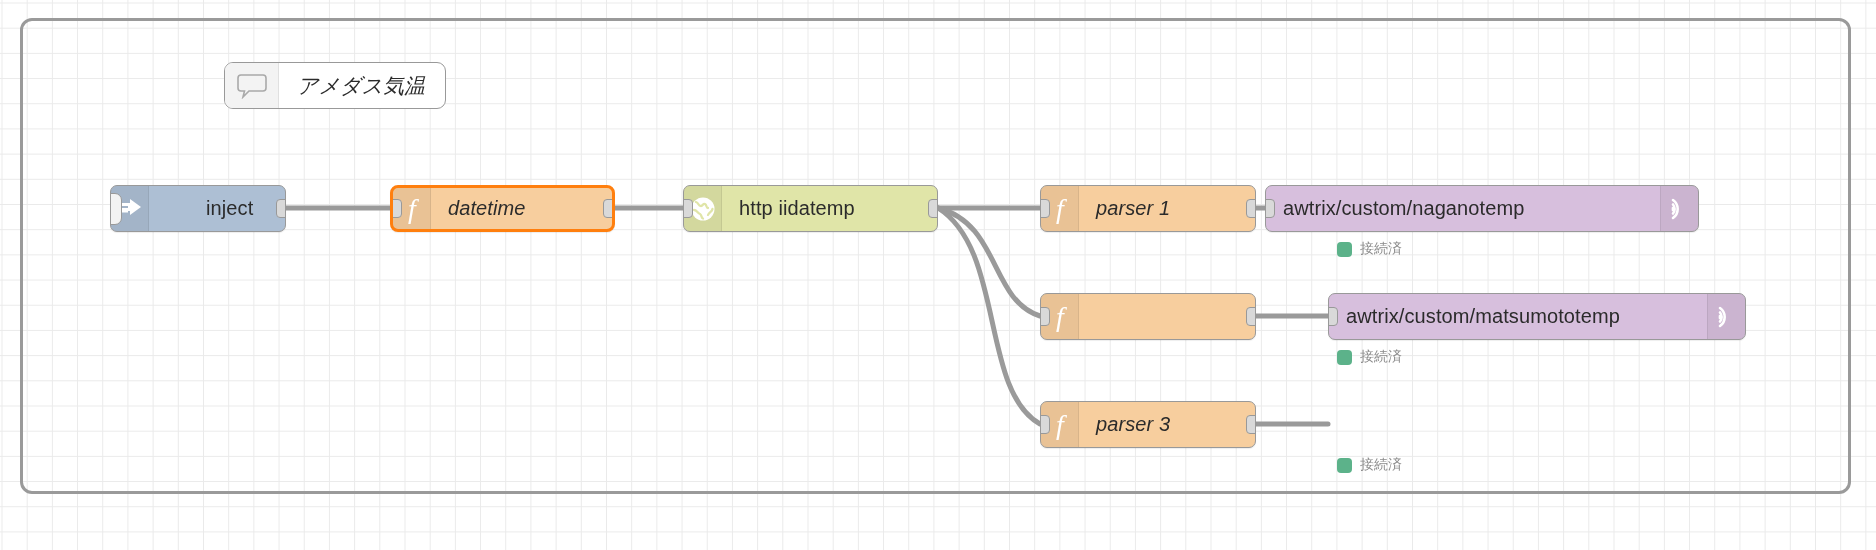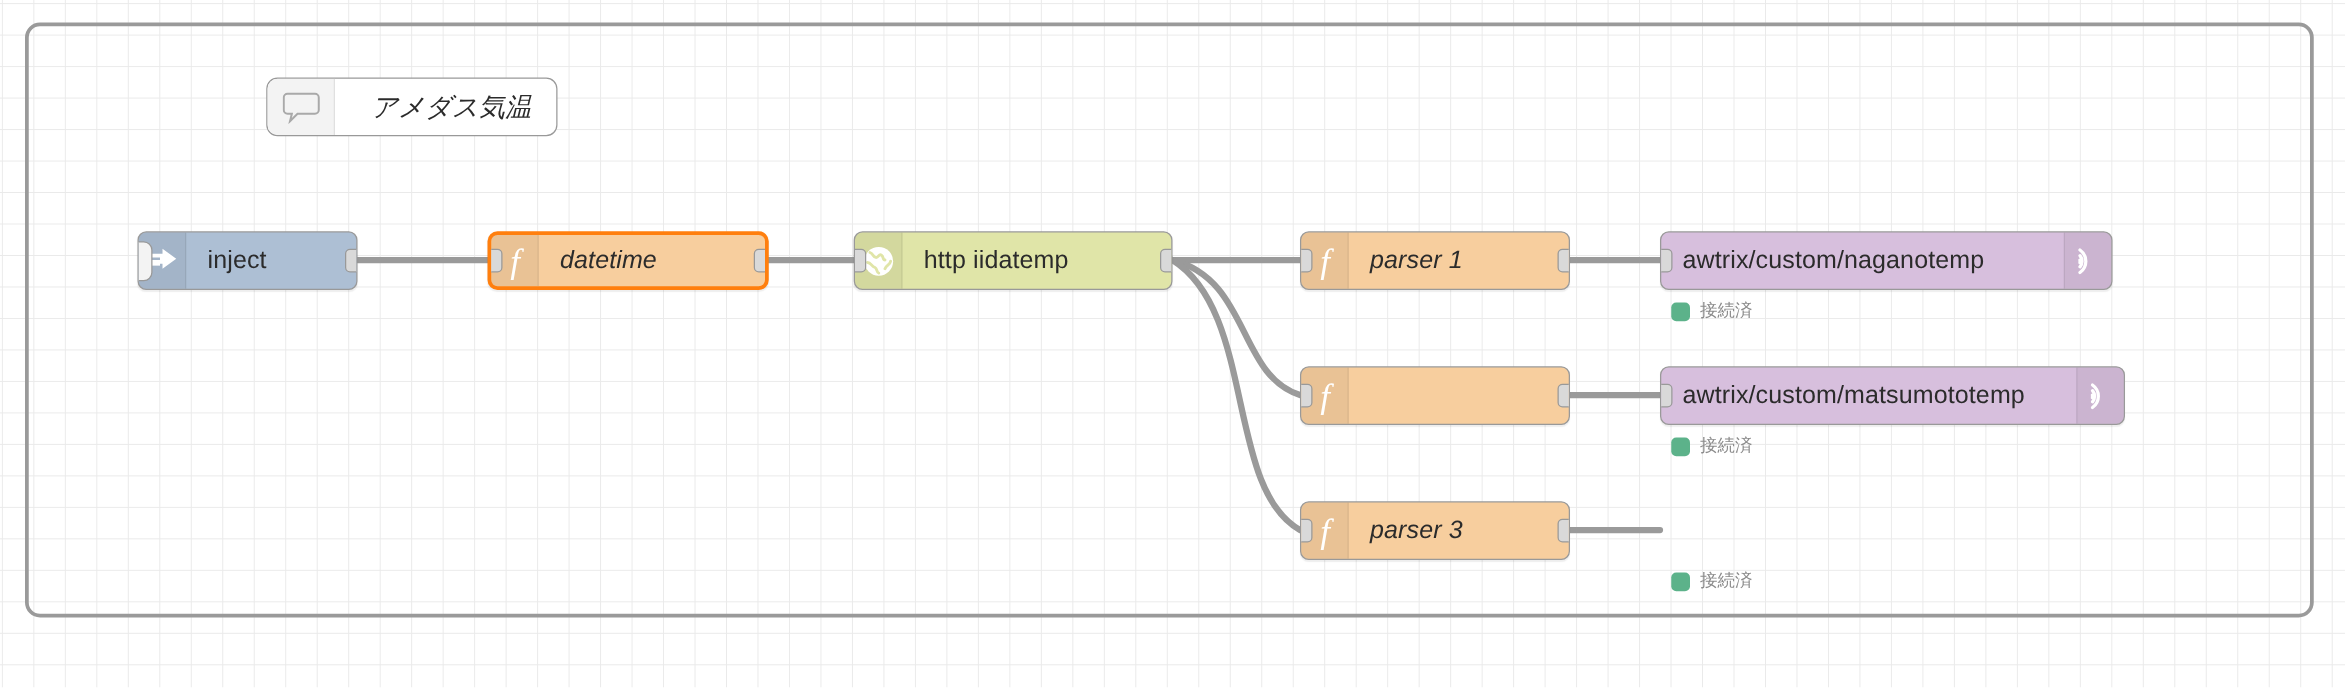--- a/index.html
+++ b/index.html
@@ -188,30 +188,30 @@
 
     <path class="wire" d="M 938,208 C 1005,250 980,390 1040,424"></path>
 
     <path class="wire" d="M 1256,208 C 1275,208 1300,208 1328,208"></path>
 
     <path class="wire" d="M 1256,316 C 1275,316 1300,316 1328,316"></path>
 
     <path class="wire" d="M 1256,424 C 1275,424 1300,424 1328,424"></path>
   </svg>
 
-  <div id="comment-node" style="left:213px; top:62px;gap:11px;">
+  <div id="comment-node" style="left:224px; top:62px;">
     <span class="ico">
       <svg width="30" height="26" viewBox="0 0 30 26">
         <path d="M4,2 H26 A3,3 0 0 1 29,5 V15 A3,3 0 0 1 26,18 H12 L6,24 L7.5,18 H4 A3,3 0 0 1 1,15 V5 A3,3 0 0 1 4,2 Z" fill="none" stroke="#a9a9a9" stroke-width="1.6"></path>
       </svg>
     </span>
     <span class="label">アメダス気温</span>
   </div>
 
-  <div class="node n-inject" style="left:110px; top:185px; width:176px;">
+  <div class="node n-inject" style="left:110px; top:185px; width:176px;gap:40px;">
     <span class="inject-btn">
       
     </span>
     <span class="ico">
       <svg width="26" height="24" viewBox="0 0 26 24">
         <path d="M2,6 H13 V2 L24,10 L13,18 V14 H2 V11 H11 V9 H2 Z" fill="#ffffff"></path>
         <rect x="2" y="12.5" width="9" height="3" fill="#ffffff"></rect>
       </svg>
     </span>
     <span class="label">inject</span>
@@ -266,37 +266,37 @@
     <span class="ico">
       <svg width="22" height="30" viewBox="0 0 22 30">
         <text x="11" y="24" text-anchor="middle" font-family="'Liberation Serif', serif" font-size="28" font-style="italic" fill="#ffffff">f</text>
       </svg>
     </span>
     <span class="label italic">parser 3</span>
     <span class="port in"></span>
     <span class="port out"></span>
   </div>
 
-  <div class="node n-mqtt" style="left:1328px; top:185px; width:362px;">
+  <div class="node n-mqtt" style="left:1265px; top:185px; width:434px;">
     <span class="label">awtrix/custom/naganotemp</span>
     <span class="ico right">
       <svg width="26" height="28" viewBox="0 0 26 28">
         <path d="M6,5 a11,11 0 0 1 0,18" fill="none" stroke="#ffffff" stroke-width="2.6" stroke-linecap="round"></path>
         <path d="M6,9.5 a7,7 0 0 1 0,9" fill="none" stroke="#ffffff" stroke-width="2.6" stroke-linecap="round"></path>
         <path d="M6,13.2 a3,3 0 0 1 0,1.8" fill="none" stroke="#ffffff" stroke-width="2.8" stroke-linecap="round"></path>
       </svg>
     </span>
     <span class="port in"></span>
   </div>
   <div class="status" style="left:1337px; top:240px;">
     <span class="dot"></span>
     <span>接続済</span>
   </div>
 
-  <div class="node n-mqtt" style="left:1328px; top:293px; width:372px;">
+  <div class="node n-mqtt" style="left:1328px; top:293px; width:418px;">
     <span class="label">awtrix/custom/matsumototemp</span>
     <span class="ico right">
       <svg width="26" height="28" viewBox="0 0 26 28">
         <path d="M6,5 a11,11 0 0 1 0,18" fill="none" stroke="#ffffff" stroke-width="2.6" stroke-linecap="round"></path>
         <path d="M6,9.5 a7,7 0 0 1 0,9" fill="none" stroke="#ffffff" stroke-width="2.6" stroke-linecap="round"></path>
         <path d="M6,13.2 a3,3 0 0 1 0,1.8" fill="none" stroke="#ffffff" stroke-width="2.8" stroke-linecap="round"></path>
       </svg>
     </span>
     <span class="port in"></span>
   </div>

